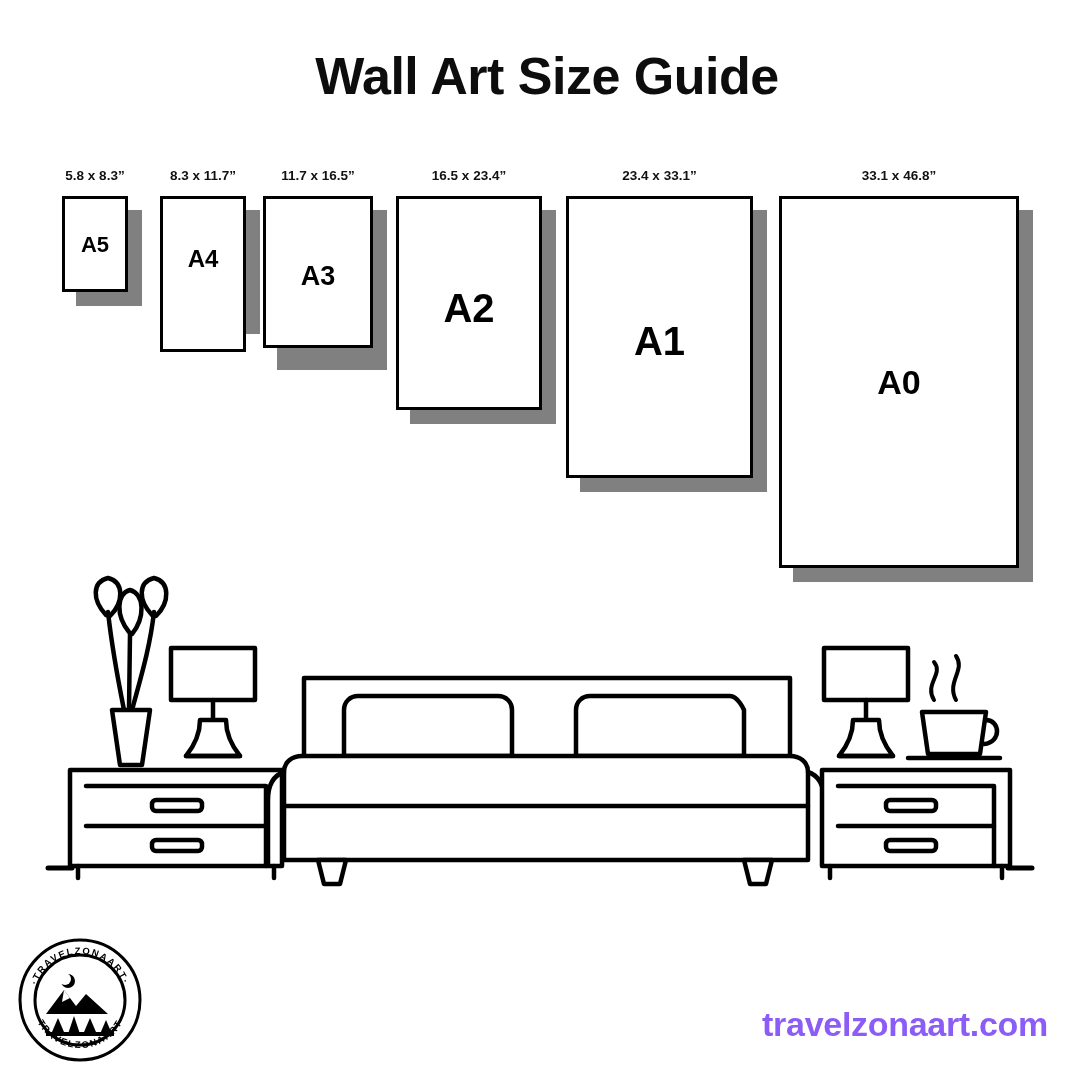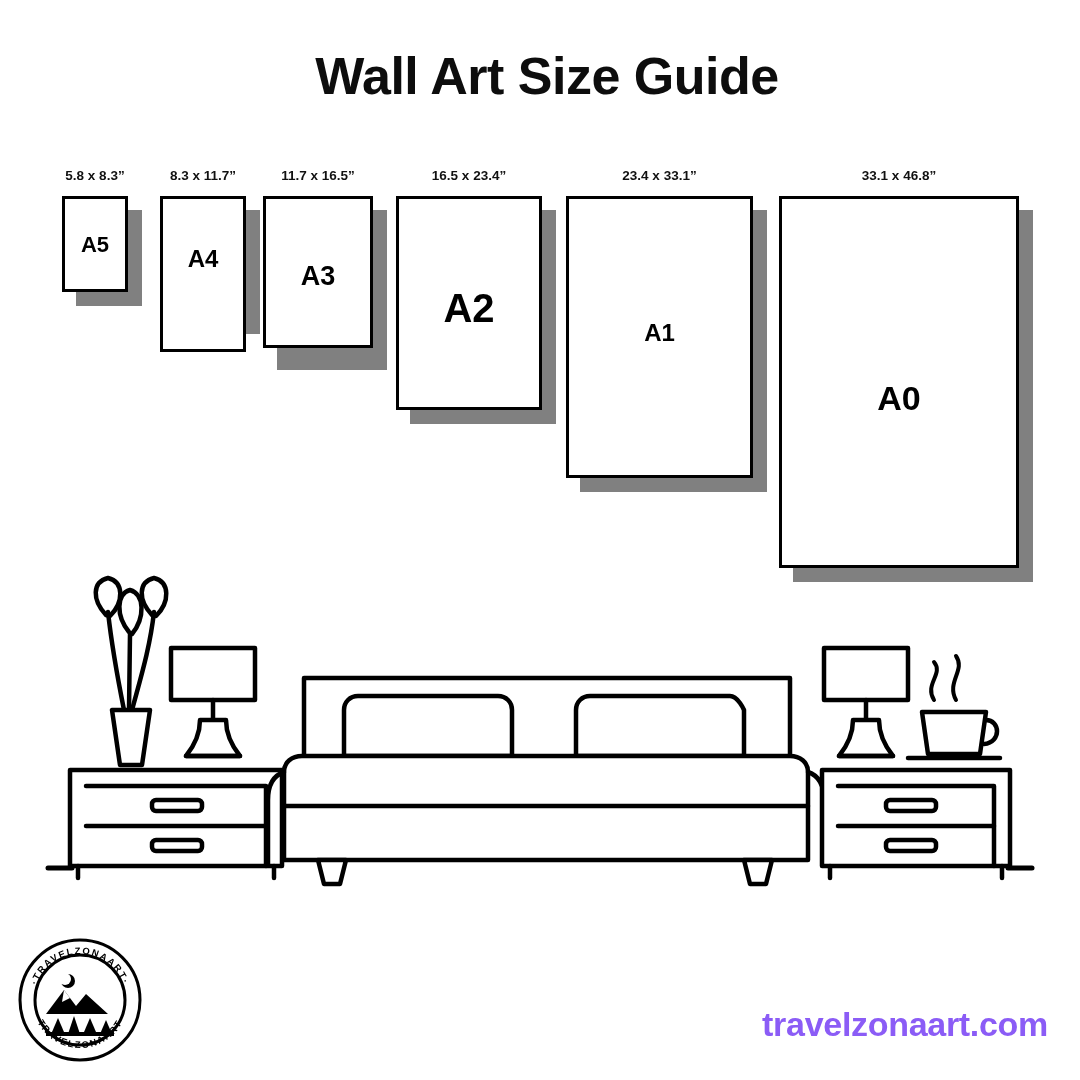--- a/index.html
+++ b/index.html
@@ -134,28 +134,28 @@
         <div class="frame-dim" style="top: 0px; width: 146px;">16.5 x 23.4”</div>
         <div class="frame-shadow" style="left: 14px; top: 42px; width: 146px; height: 214px;"></div>
         <div class="frame-box" style="left: 0px; top: 28px; width: 146px; height: 214px;">
           <div class="frame-label" style="font-size: 40px; top: 87.2px;">A2</div>
         </div>
       </div>
       <div class="frame-group" style="left: 566px; top: 168px; width: 201px; height: 324px;">
         <div class="frame-dim" style="top: 0px; width: 187px;">23.4 x 33.1”</div>
         <div class="frame-shadow" style="left: 14px; top: 42px; width: 187px; height: 282px;"></div>
         <div class="frame-box" style="left: 0px; top: 28px; width: 187px; height: 282px;">
-          <div class="frame-label" style="font-size: 24px; top: 119.88px;">A1</div>
+          <div class="frame-label" style="font-size: 40px; top: 119.88px;">A1</div>
         </div>
       </div>
       <div class="frame-group" style="left: 779px; top: 168px; width: 254px; height: 414px;">
         <div class="frame-dim" style="top: 0px; width: 240px;">33.1 x 46.8”</div>
         <div class="frame-shadow" style="left: 14px; top: 42px; width: 240px; height: 372px;"></div>
         <div class="frame-box" style="left: 0px; top: 28px; width: 240px; height: 372px;">
-          <div class="frame-label" style="font-size: 34px; top: 163.56px; margin-top: 16px;">A0</div>
+          <div class="frame-label" style="font-size: 34px; top: 163.56px;">A0</div>
         </div>
       </div>
     </div>
 
   <div id="scene">
     <svg width="1080" height="360" viewBox="0 0 1080 360" fill="none" xmlns="http://www.w3.org/2000/svg">
       <g stroke="#000000" stroke-width="4.5" stroke-linecap="round" stroke-linejoin="round" fill="#ffffff">
 
         <line x1="48" y1="308" x2="72" y2="308" stroke-width="5"></line>
         <line x1="1008" y1="308" x2="1032" y2="308" stroke-width="5"></line>

